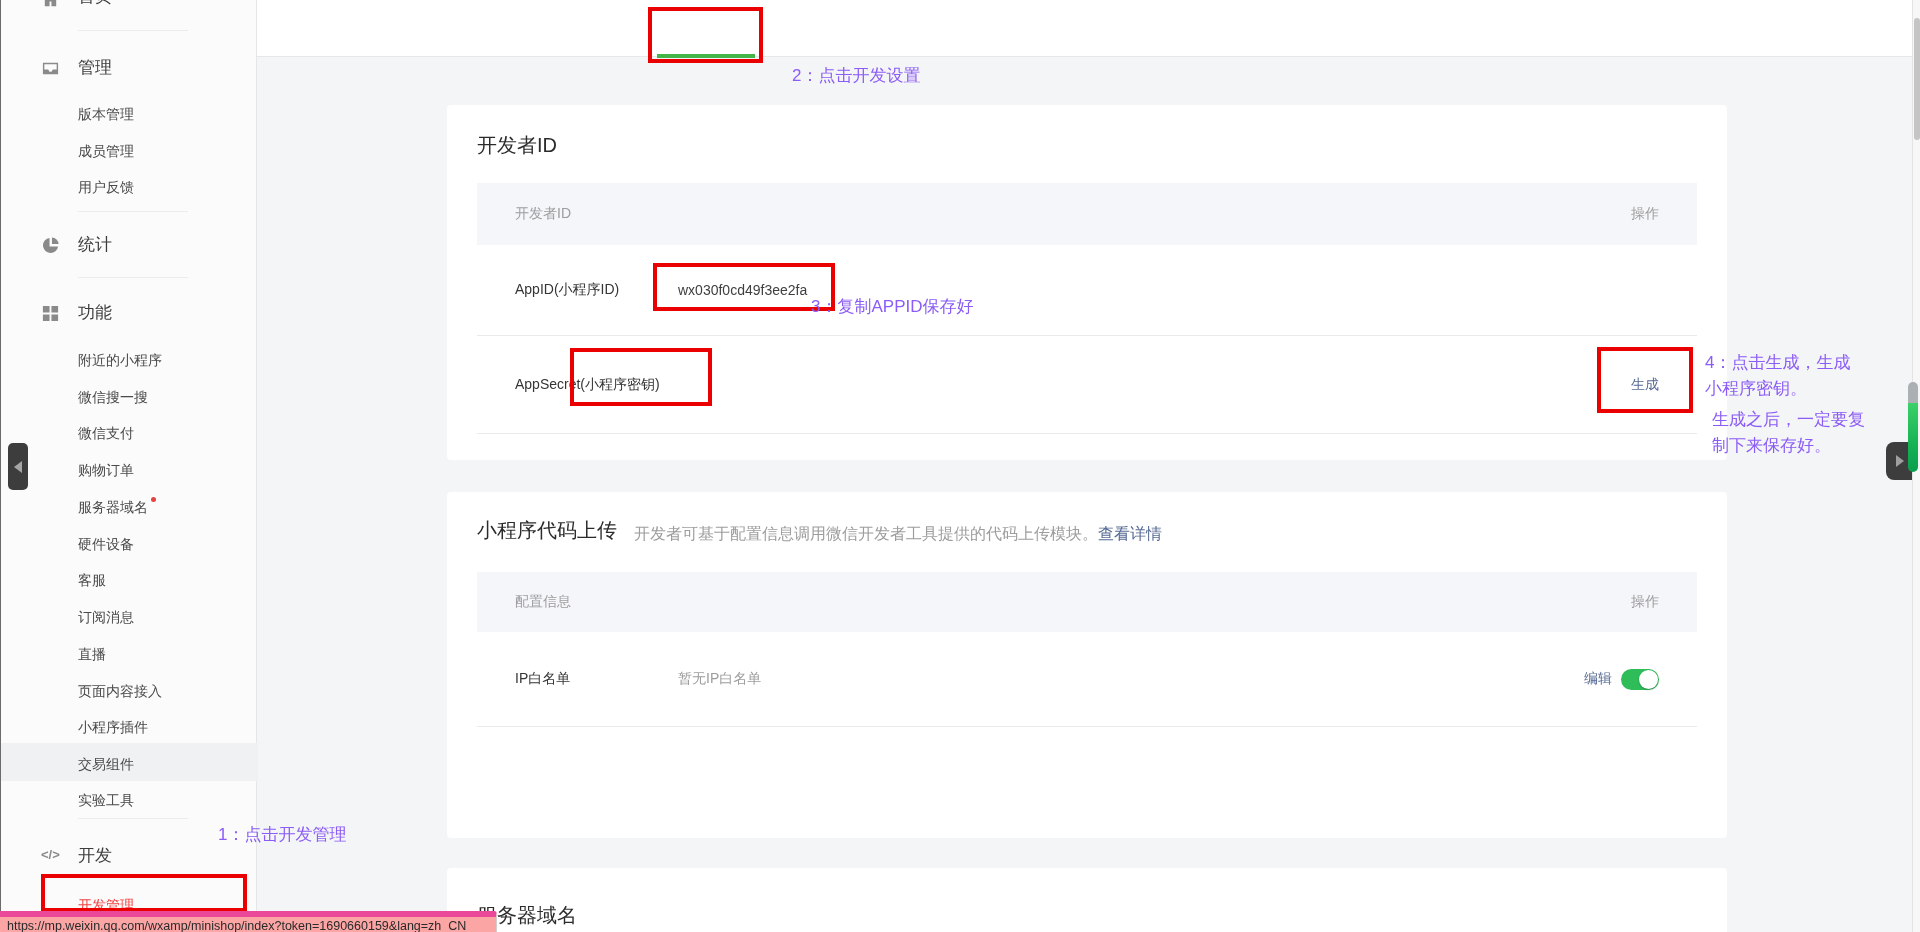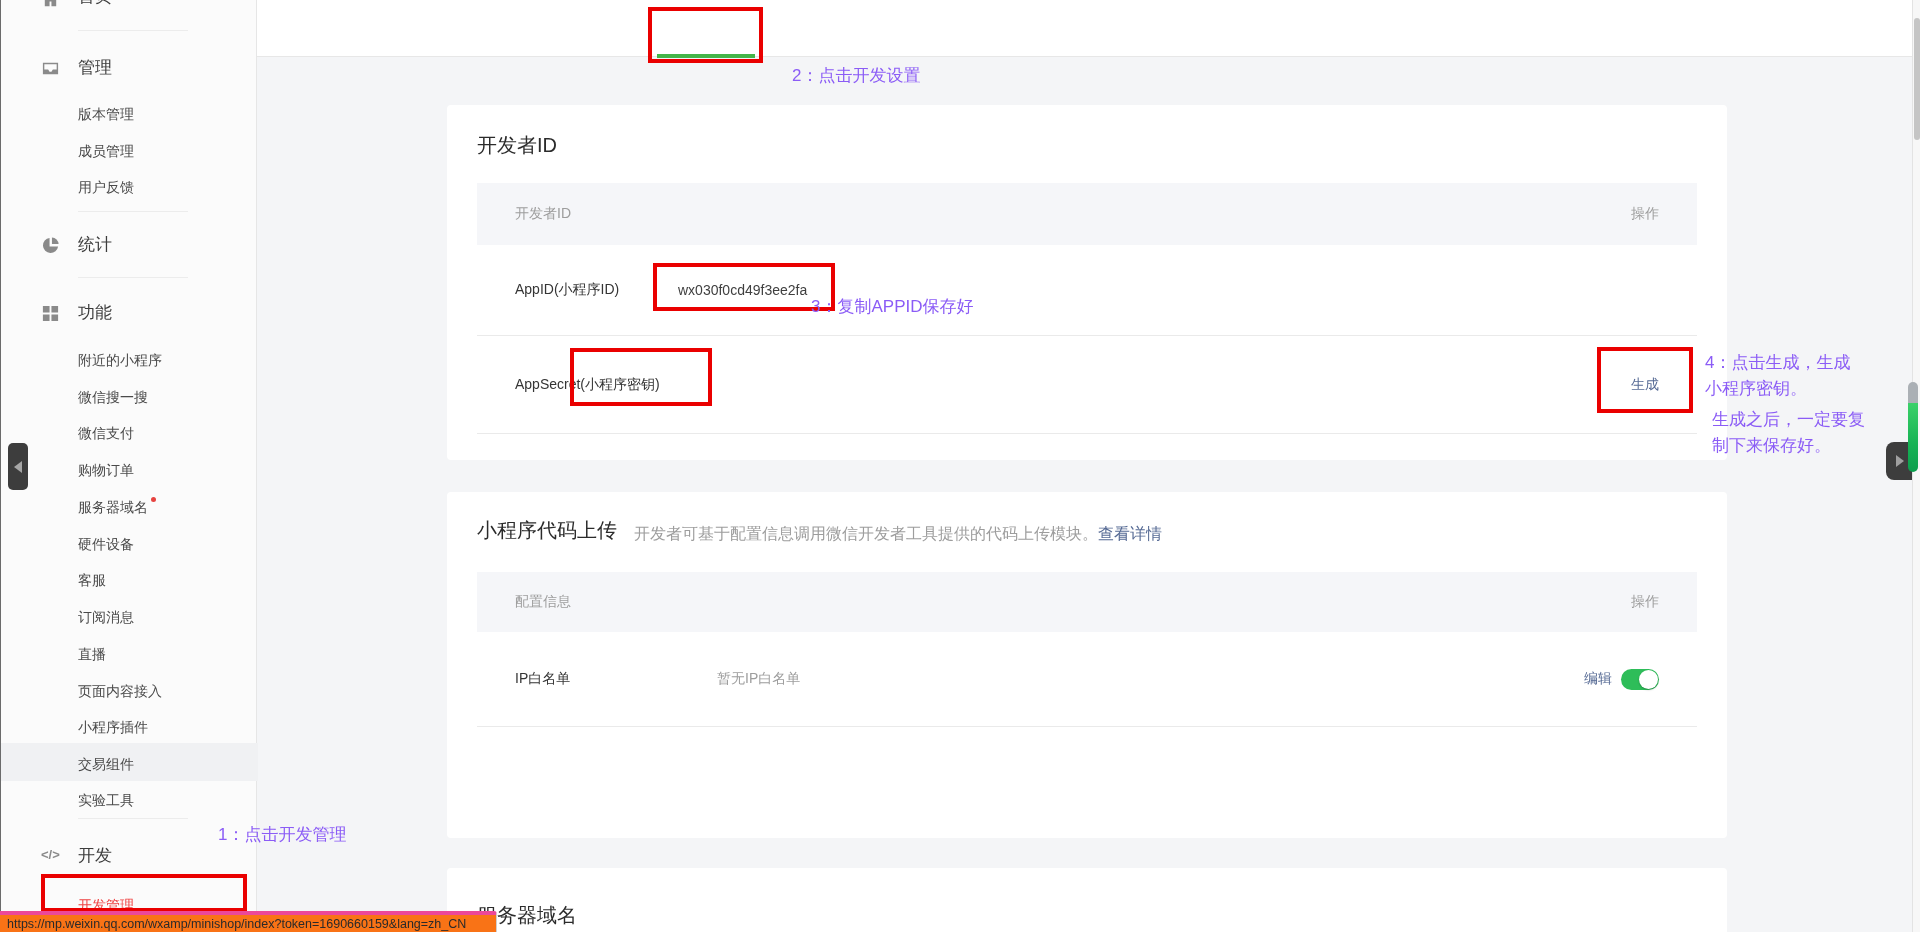--- a/index.html
+++ b/index.html
@@ -61,22 +61,22 @@
                 border-radius:8px 0 0 8px;z-index:68;display:flex;align-items:center;justify-content:center;cursor:pointer;}
   .tri-right{width:0;height:0;border-top:6px solid transparent;border-bottom:6px solid transparent;
              border-left:8px solid #9f9f9f;margin-left:2px;}
   .scroll-track{position:absolute;left:1912px;top:0;width:8px;height:932px;background:#f7f7f7;
                 border-left:1px solid #e3e3e3;box-sizing:border-box;z-index:65;}
   .scroll-thumb{position:absolute;left:1px;top:18px;width:6px;height:122px;background:#c5c5c5;border-radius:3px;}
   .green-scroll{position:absolute;left:1908px;top:382px;width:10px;height:90px;border-radius:5px;
                 overflow:hidden;z-index:72;cursor:pointer;}
   .green-scroll .cap{height:21px;background:#abb0b5;}
   .green-scroll .bar{height:69px;background:linear-gradient(180deg,#3bd169 0%,#16b254 60%,#0b9e4d 100%);}
-  .statusbar{position:absolute;left:0;top:911px;width:497px;height:21px;background:#f97316;
-             border-top:4px solid #ec4899;border-right:1px solid #cfcfcf;border-radius:0 3px 0 0;
+  .statusbar{position:absolute;left:0;top:911px;width:497px;height:21px;background:#fca5a5;
+             border-top:6px solid #ec4899;border-right:1px solid #cfcfcf;border-radius:0 3px 0 0;
              box-sizing:border-box;z-index:60;font-size:12.5px;color:#2a2a2a;line-height:19px;
              padding-left:7px;overflow:hidden;white-space:nowrap;}
 </style>
 </head>
 <body>
 
 <div class="stage">
 
   <aside class="sidebar">
     <div class="side-hover"></div>
@@ -167,21 +167,21 @@
   <section class="card" style="top:492px;height:346px;">
     <div class="card-title" style="top:26px;">小程序代码上传</div>
     <div class="card-sub" style="left:187px;top:33px;">
       <span>开发者可基于配置信息调用微信开发者工具提供的代码上传模块。</span><a class="link">查看详情</a>
     </div>
     <div class="tbl" style="top:80px;">
       <div class="thead" style="height:60px;">
         <span>配置信息</span>
         <span>操作</span>
       </div>
-      <div class="trow" style="height:94px;gap:39px;">
+      <div class="trow" style="height:94px;">
         <span class="tlabel">IP白名单</span>
         <span class="tvalue muted">暂无IP白名单</span>
         <span class="taction">
           <a class="link">编辑</a>
           <span class="toggle">
               <span class="knob"></span>
             </span>
         </span>
       </div>
     </div>

